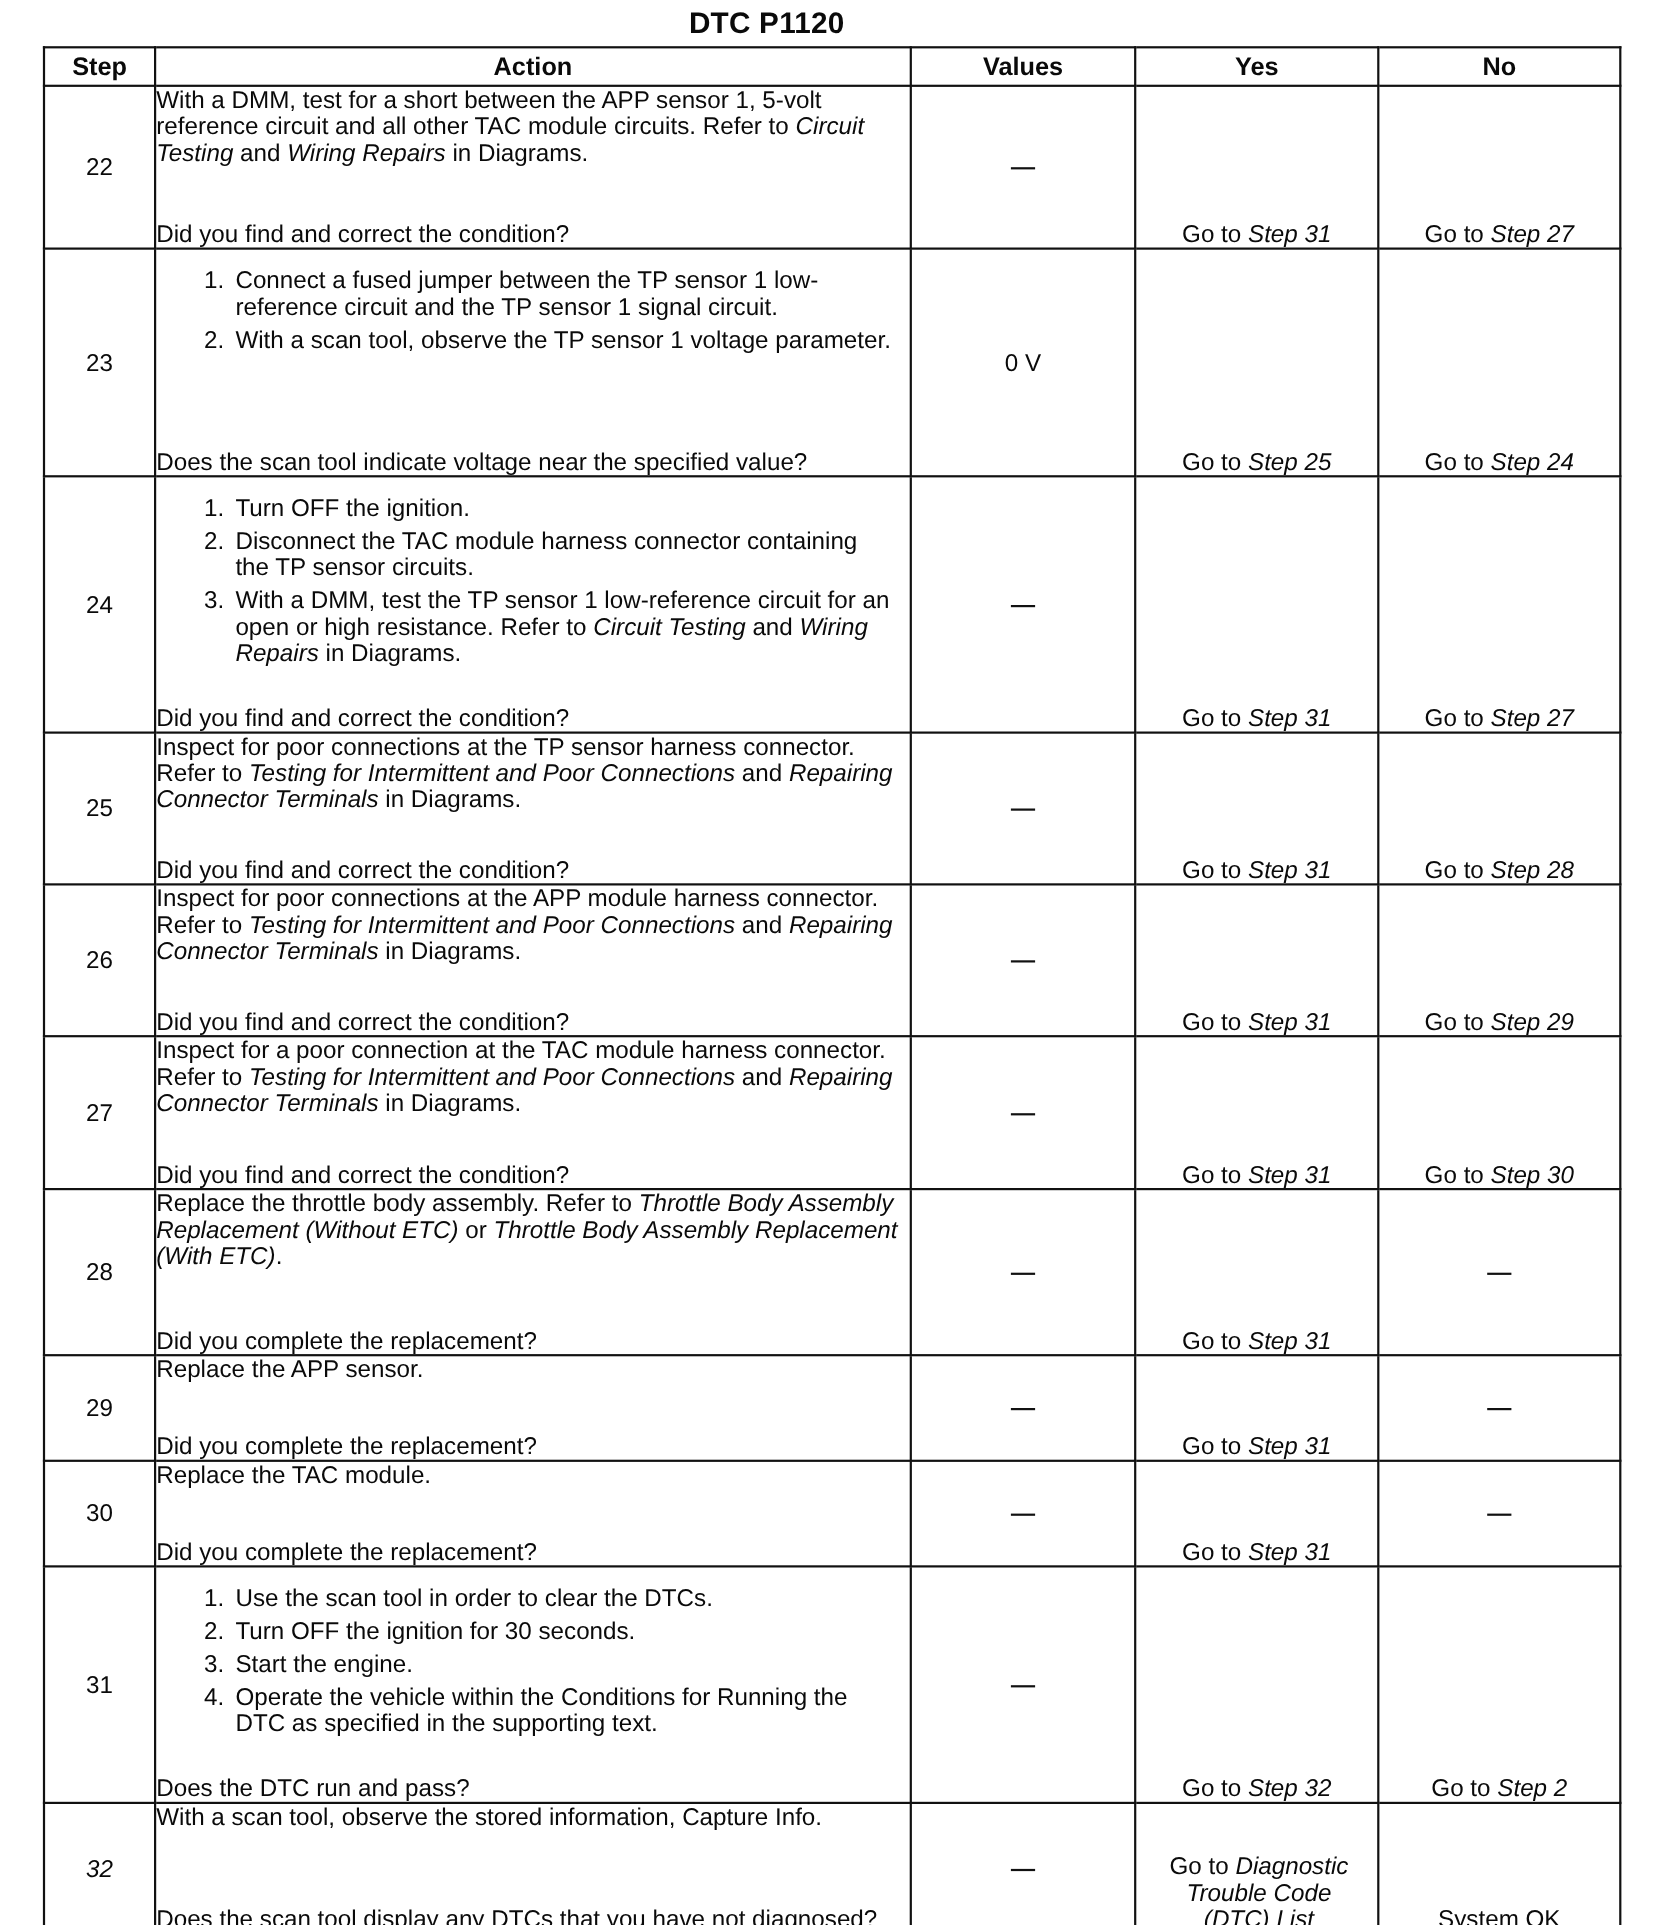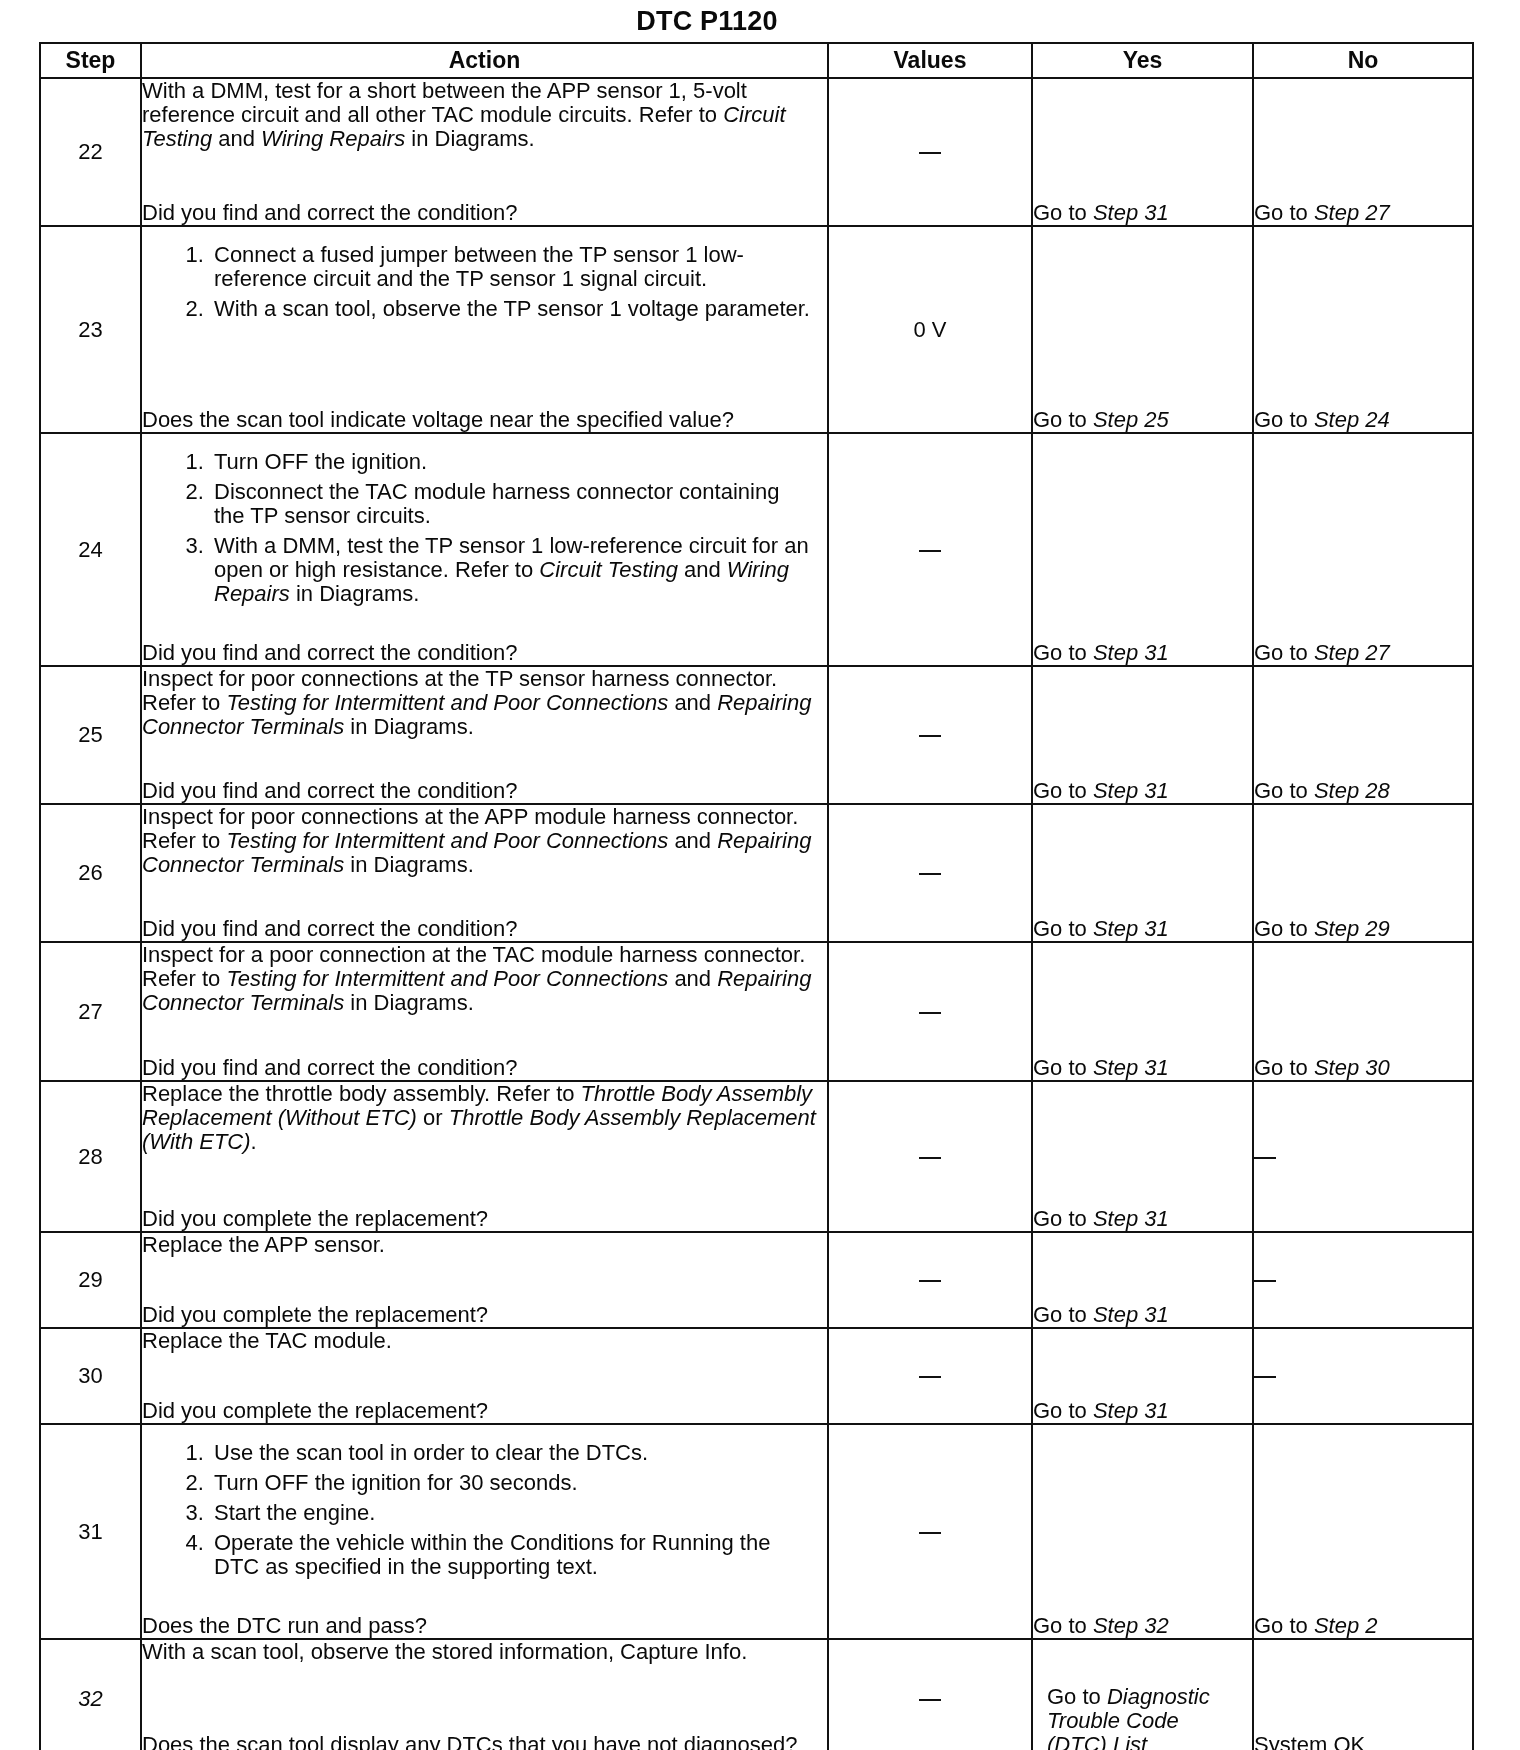--- a/index.html
+++ b/index.html
@@ -1,30 +1,30 @@
 <!DOCTYPE html>
 <html><head>
 <meta charset="utf-8">
 <style>
   html, body { margin:0; padding:0; background:#ffffff; }
   body { width:1520px; height:1750px; position:relative; overflow:hidden;
          font-family:"Liberation Sans", sans-serif; color:#0a0a0a; }
-  .title { position:absolute; left:12px; width:1390px; top:6px; text-align:center;
+  .title { position:absolute; left:2px; width:1390px; top:6px; text-align:center;
            font-weight:bold; font-size:27px; letter-spacing:0.2px; }
   table.dtc { position:absolute; left:39px; top:42px; width:1433px;
               border-collapse:collapse; table-layout:fixed; }
   table.dtc th, table.dtc td { border:2.5px solid #111; padding:0; }
   table.dtc th { height:33px; font-size:23px; font-weight:bold; text-align:center; vertical-align:middle; }
   col.c-step { width:101px; } col.c-action { width:687px; } col.c-values { width:204px; }
   col.c-yes { width:221px; } col.c-no { width:220px; }
   td.step { text-align:center; vertical-align:middle; font-size:22px;margin-left:43px; }
   td.step.italic { font-style:italic; }
   td.action { vertical-align:top; font-size:22px; line-height:24px; padding:4px 8px 2px 10px; position:relative; }
   td.values { text-align:center; vertical-align:middle; font-size:22px; }
-  td.yes, td.no { vertical-align:bottom; font-size:22px; line-height:24px; padding-bottom:3px; }
+  td.yes, td.no { text-align:center; vertical-align:bottom; font-size:22px; line-height:24px; padding-bottom:3px; }
   .act-wrap { display:flex; flex-direction:column; justify-content:space-between; height:100%;gap:15px; }
   .para { margin:0; }
   ol.steps { margin:16px; padding:0 0 0 52px; }
   ol.steps li { margin:0 0 6px 0; padding-left:4px; }
   ol.steps li::marker { font-size:22px; }
   .question { margin-top:4px; }
   i { font-style:italic; }
   .dash { display:inline-block; width:22px; height:2px; background:#111; vertical-align:middle; }
 </style>
 </head>

